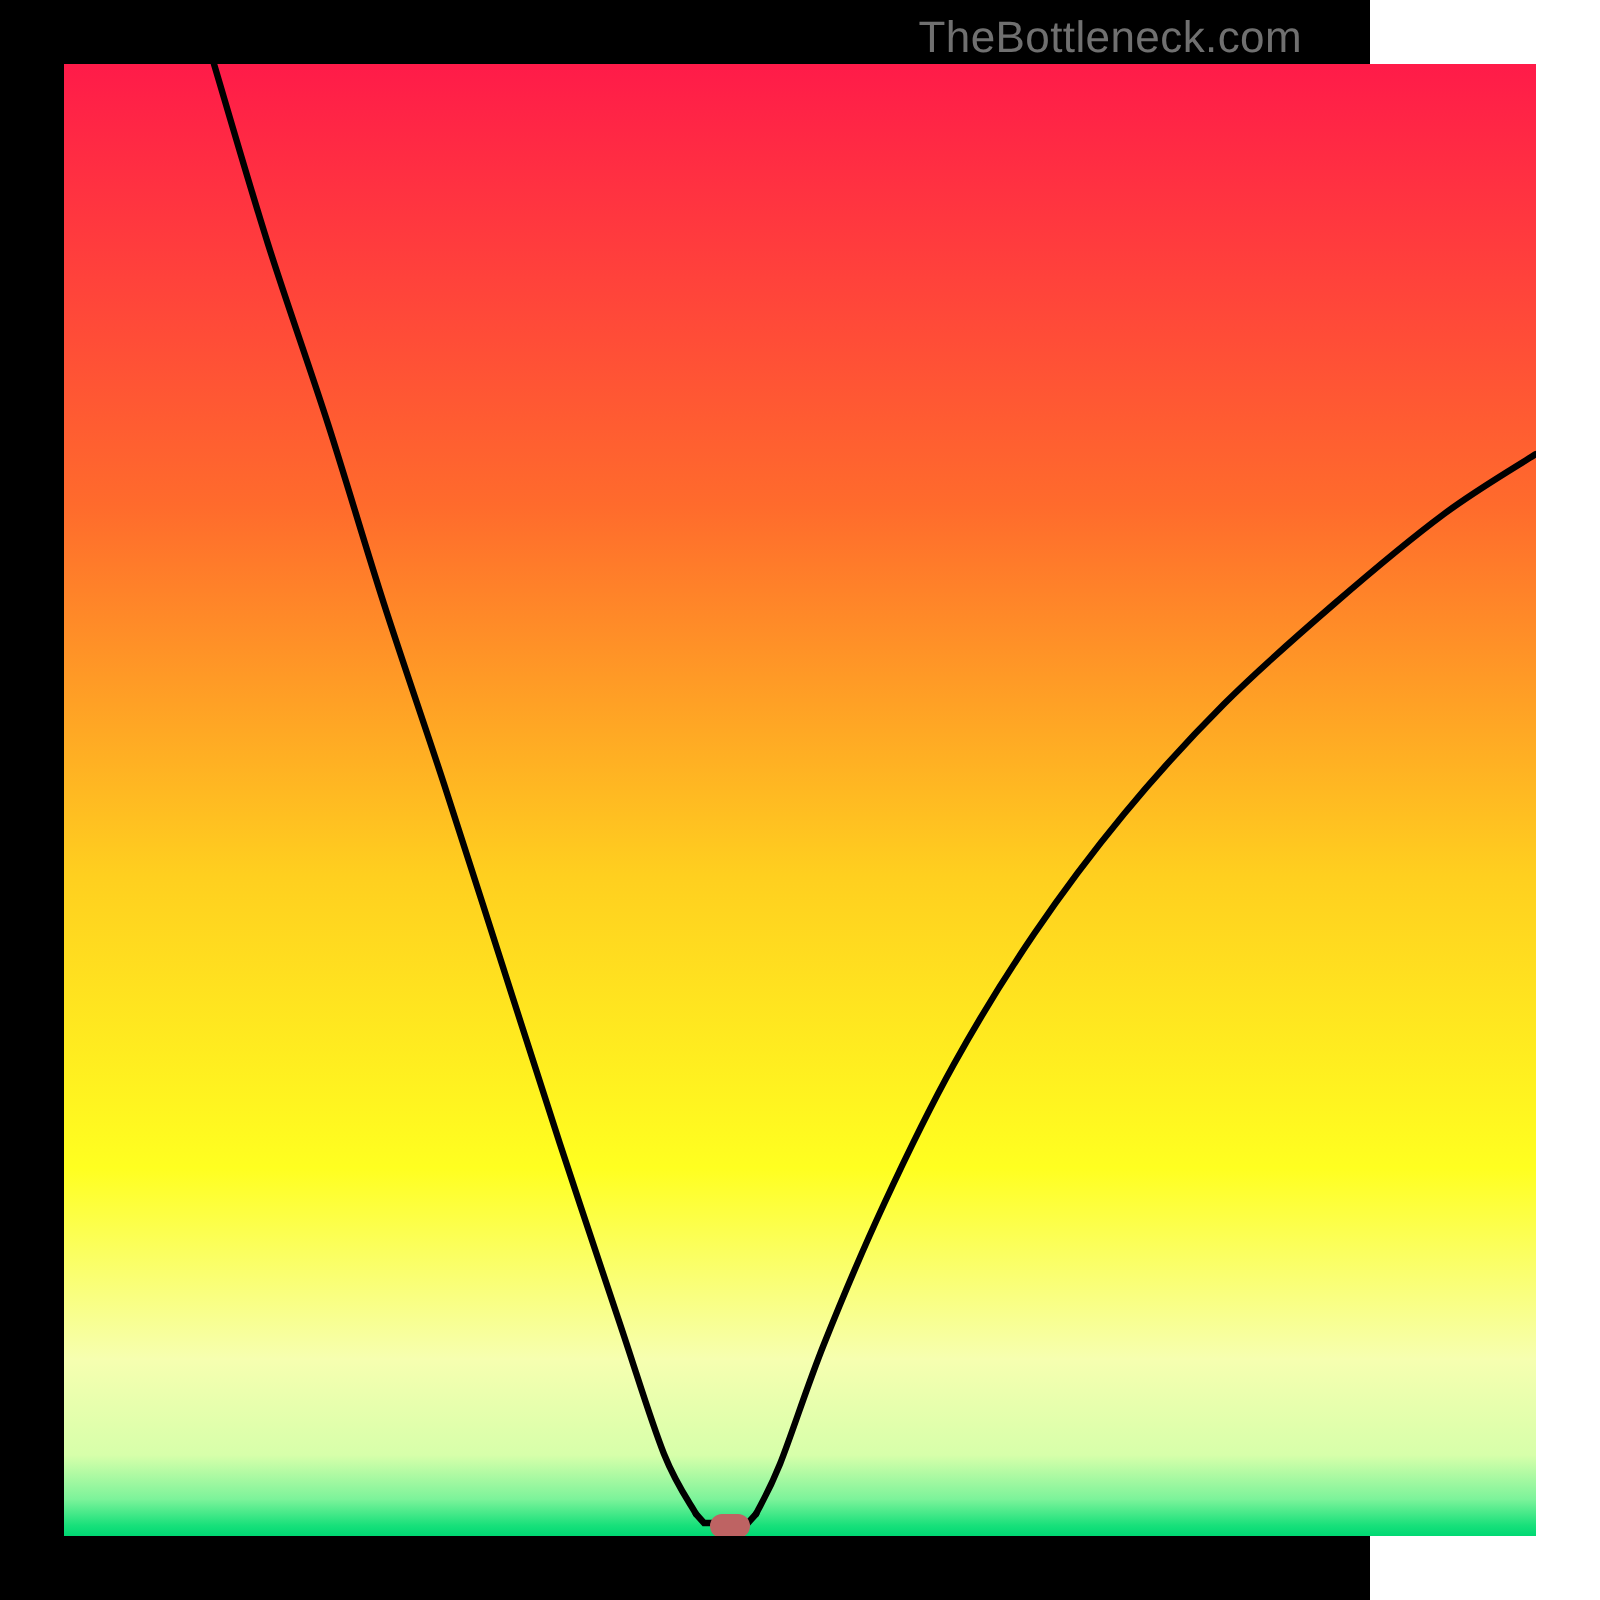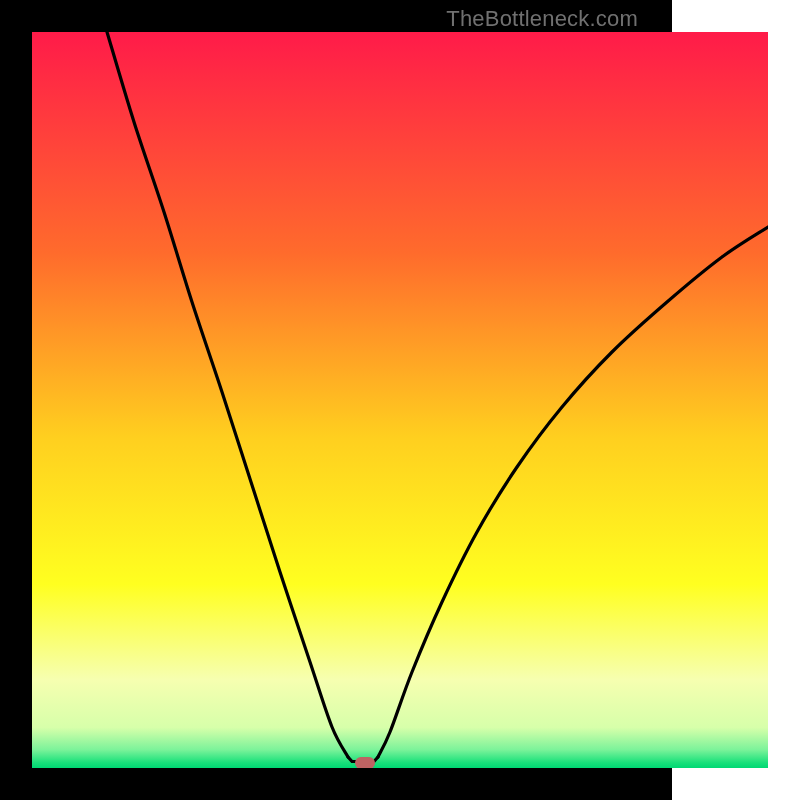--- a/index.html
+++ b/index.html
@@ -8,20 +8,21 @@
     width: 800px;
     height: 800px;
     overflow: hidden;
     font-family: Arial, sans-serif;
   }
   .chart-container {
     position: relative;
     width: 672px;
     height: 800px;
     background: #000;
+    padding-left: 13px;
   }
   .plot-area {
     position: absolute;
     left: 32px;
     top: 32px;
     width: 736px;
     height: 736px;
     overflow: hidden;
   }
   .gradient-bg {

